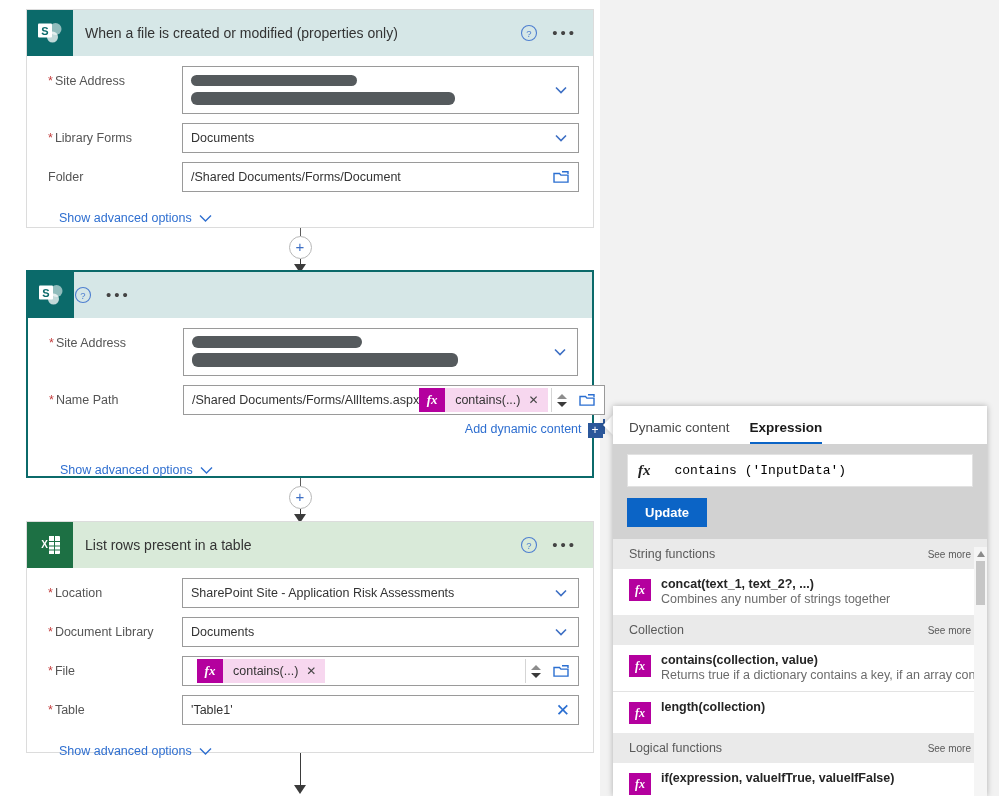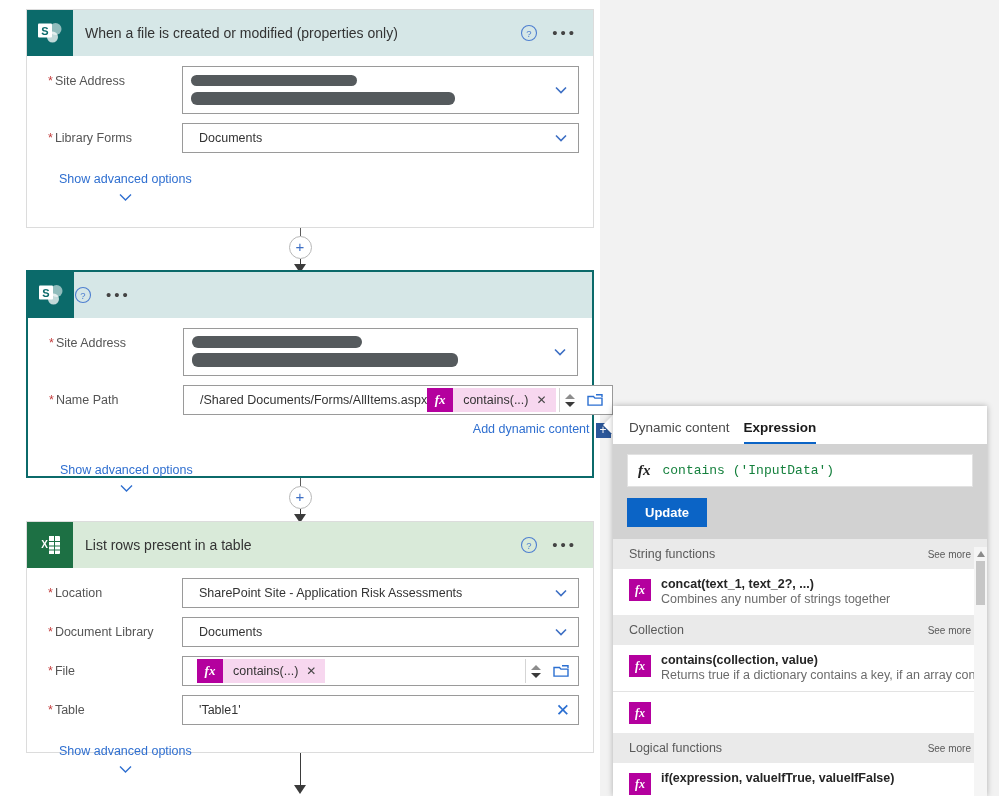--- a/index.html
+++ b/index.html
@@ -106,21 +106,21 @@
 
   .field-control { flex: 1 1 auto; position: relative; }
 
   .input-box {
     border: 1px solid #9a9a9a;
     background: #ffffff;
     min-height: 30px;
     box-sizing: border-box;
     display: flex;
     align-items: center;
-    padding: 0 16px;
+    padding: 0 8px;
     position: relative;
     font-size: 12.5px;
     color: #333;
   }
   .input-box.tall { height: 48px; align-items: center; }
 
   .chev {
     position: absolute;
     right: 9px;
     top: 50%;
@@ -232,21 +232,20 @@
     background: #2b579a;
   }
 
   .adv-link {
     margin-top: 10px;
     color: #2f6fd0;
     font-size: 12.5px;
     display: inline-flex;
     align-items: center;
     gap: 7px;
-    flex-direction: column;
   }
 
   
   .connector {
     position: absolute;
     left: 0; width: 600px;
     display: flex;
     flex-direction: column;
     align-items: center;
   }
@@ -298,21 +297,21 @@
     left: 603px;
     top: 414px;
     width: 0; height: 0;
     border-top: 11px solid transparent;
     border-bottom: 11px solid transparent;
     border-right: 11px solid #ffffff;
     filter: drop-shadow(-2px 0 2px rgba(0,0,0,0.12));
   }
   .tabs {
     display: flex;
-    gap: 14px;
+    gap: 20px;
     padding: 14px 16px 0 16px;
     background: #ffffff;
   }
   .tab {
     font-size: 13.5px;
     color: #4a4a4a;
     padding-bottom: 9px;
     position: relative;
   }
   .tab.active {
@@ -343,21 +342,22 @@
   .expr-fx {
     font-family: "Liberation Serif", serif;
     font-style: italic;
     font-weight: bold;
     font-size: 15px;
     color: #222;
   }
   .expr-text {
     font-family: "Liberation Mono", monospace;
     font-size: 13px;
-    color: #15803d;
+    color: #000000;
+    margin-left: 12px;
   }
   .update-btn {
     margin-top: 11px;
     background: #0b64c6;
     color: #ffffff;
     font-size: 13px;
     font-weight: bold;
     padding: 7px 18px;
     display: inline-block;
   }
@@ -480,20 +480,34 @@
           <span>Documents</span>
           <span class="chev">
             <svg width="16" height="16" viewBox="0 0 16 16">
                 <path d="M3 5.5 L8 10.5 L13 5.5" fill="none" stroke="#3d6fc4" stroke-width="1.6"></path>
               </svg>
           </span>
         </div>
       </div>
     </div>
 
+    <div class="field-row">
+      <div class="field-label"><span>Folder</span></div>
+      <div class="field-control">
+        <div class="input-box">
+          <span>/Shared Documents/Forms/Document</span>
+          <span class="folder-inline">
+            <svg width="18" height="16" viewBox="0 0 18 16">
+              <path d="M2 4.5 h5.5 l1.4 1.6 H16 v7 H2 z" fill="none" stroke="#2b6fd1" stroke-width="1.4"></path>
+              <path d="M10 2.8 h6 v2.2" fill="none" stroke="#2b6fd1" stroke-width="1.4"></path>
+            </svg>
+          </span>
+        </div>
+      </div>
+    </div>
 
     <div class="adv-link" style="margin-left:18px;">
       <span>Show advanced options</span>
       <svg width="13" height="9" viewBox="0 0 13 9">
           <path d="M1 1.5 L6.5 7 L12 1.5" fill="none" stroke="#2f6fd0" stroke-width="1.4"></path>
         </svg>
     </div>
   </div>
 </div>
 
@@ -727,20 +741,21 @@
     <div class="fn-item">
       <span class="fn-badge">fx</span>
       <span>
         <div class="fn-sig">contains(collection, value)</div>
         <div class="fn-desc">Returns true if a dictionary contains a key, if an array cont...</div>
       </span>
     </div>
     <div class="fn-item">
       <span class="fn-badge">fx</span>
       <span>
+        <div class="fn-sig">length(collection)</div>
       </span>
     </div>
 
     <div class="fn-group">
       <span>Logical functions</span>
       <span class="see-more">See more</span>
     </div>
     <div class="fn-item">
       <span class="fn-badge">fx</span>
       <span>

